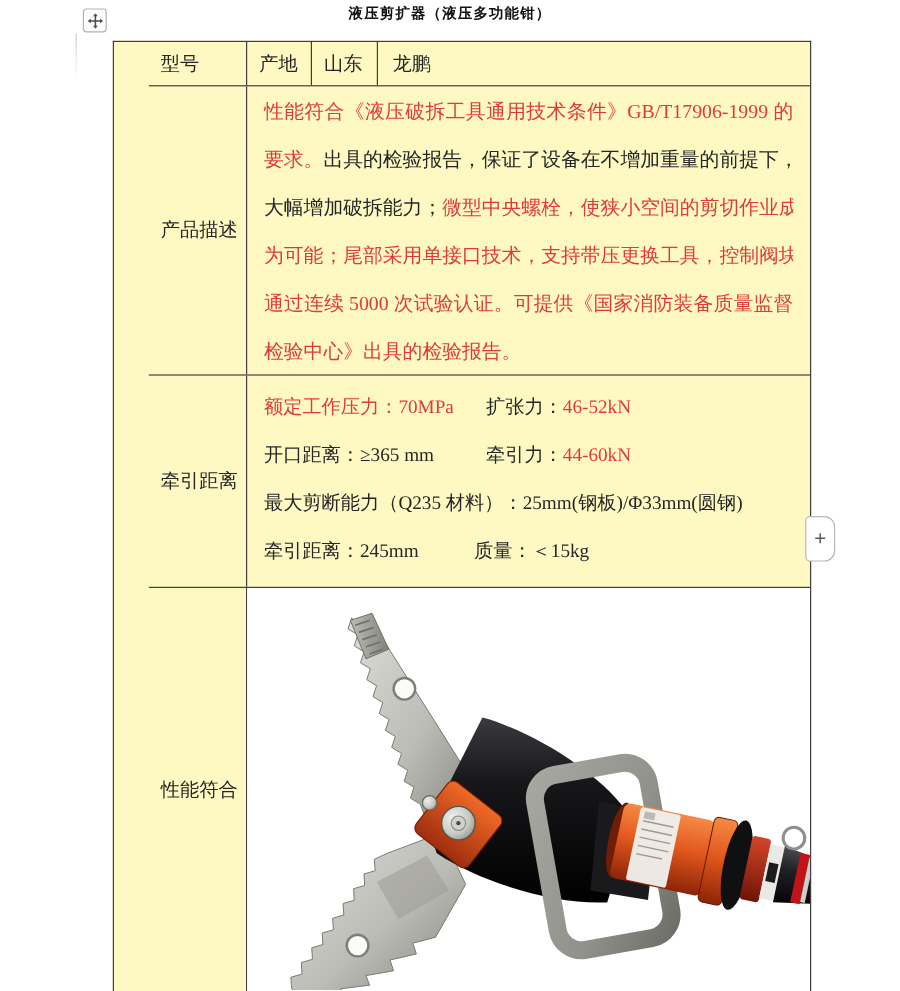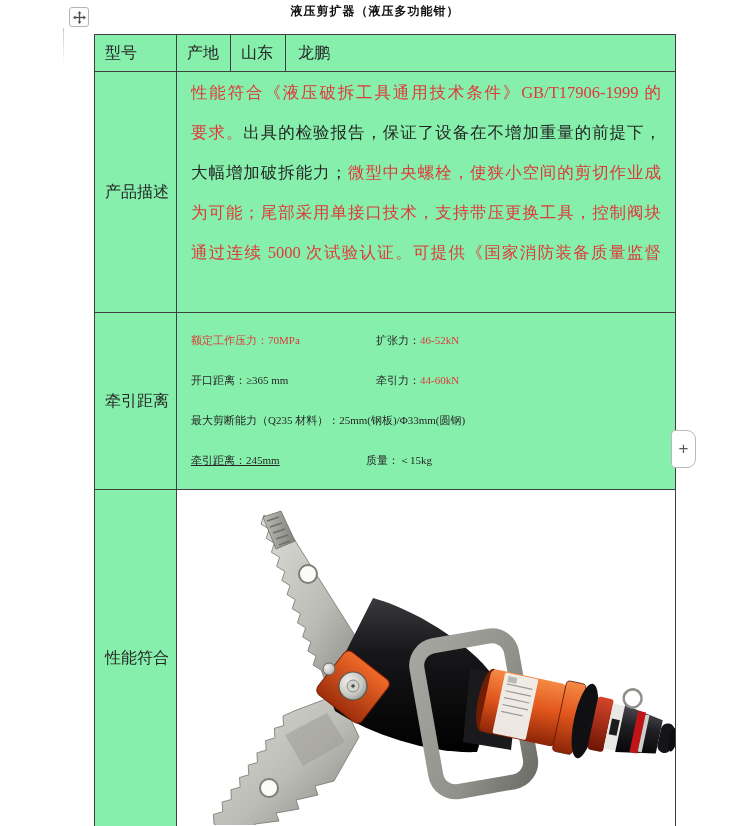--- a/index.html
+++ b/index.html
@@ -29,21 +29,21 @@
   .insert-btn{
     position:absolute;left:671px;top:430px;width:25px;height:38px;
     background:#ffffff;border:1px solid #b8b8b8;border-radius:4px 9px 9px 4px;
     color:#5a5a5a;font-size:17px;line-height:36px;text-align:center;
     font-family:"Liberation Sans","DejaVu Sans",sans-serif;padding:0;cursor:pointer;z-index:5;
   }
   
   .spec-table{
     position:absolute;left:94px;top:34px;width:582px;height:792px;
     border:1.5px solid var(--border,#3f3f3f);border-bottom:none;
-    box-sizing:border-box;background:#86efac;
+    box-sizing:border-box;background:#fef9c3;padding-left:29px;
   }
   .t-row{display:flex;border-bottom:1.5px solid var(--border,#3f3f3f);box-sizing:border-box;}
   .t-row:last-child{border-bottom:none;}
   .t-cell{border-right:1.5px solid var(--border,#3f3f3f);box-sizing:border-box;overflow:hidden;}
   .t-cell:last-child{border-right:none;}
   
   .hdr{height:37px;}
   .hdr .t-cell{display:flex;align-items:center;padding-left:10px;font-size:16px;white-space:nowrap;}
   .hdr .c0{width:82px;}.hdr .c1{width:185px;padding-left:12px;}
   .hdr .c2{width:54px;}.hdr .c3{width:55px;}
@@ -53,24 +53,24 @@
     font-size:16px;white-space:nowrap;flex:0 0 auto;box-sizing:border-box;}
   .content-cell{flex:1;box-sizing:border-box;}
   
   .row-desc{height:241px;}
   .desc-content{padding:1px 14px 0 14px;}
   .desc-line{height:40px;line-height:40px;font-size:16.5px;white-space:nowrap;
     text-align:justify;text-align-last:justify;overflow:hidden;}
   .desc-line.short{text-align:left;text-align-last:left;}
   
   .row-params{height:177px;}
-  .param-content{padding:7px 14px 0 14px;font-size:11px;}
+  .param-content{padding:7px 14px 0 14px;font-size:16px;}
   .param-line{height:40px;line-height:40px;white-space:nowrap;}
   .param-left{display:inline-block;min-width:185px;}
-  .param-line:nth-child(4) .param-left{min-width:175px;text-decoration:underline;}
+  .param-line:nth-child(4) .param-left{min-width:175px;}
   
   .row-photo{height:337px;}
   .photo-cell{position:relative;background:#fff;}
   .photo-cell svg{position:absolute;left:0;top:0;}
   .red{color:var(--red,#e03a3a);}
   .blk{color:var(--ink,#262626);}
 </style>
 </head>
 <body>
 
@@ -105,20 +105,21 @@
     </div>
 
   <div class="t-row row-desc">
     <div class="t-cell lbl-cell">产品描述</div>
     <div class="t-cell content-cell desc-content" id="desc-lines">
         <div class="desc-line"><span class="red">性能符合《液压破拆工具通用技术条件》GB/T17906-1999 的</span></div>
         <div class="desc-line"><span class="red">要求。</span><span class="blk">出具的检验报告，保证了设备在不增加重量的前提下，</span></div>
         <div class="desc-line"><span class="blk">大幅增加破拆能力；</span><span class="red">微型中央螺栓，使狭小空间的剪切作业成</span></div>
         <div class="desc-line"><span class="red">为可能；尾部采用单接口技术，支持带压更换工具，控制阀块</span></div>
         <div class="desc-line"><span class="red">通过连续 5000 次试验认证。可提供《国家消防装备质量监督</span></div>
+        <div class="desc-line short"><span class="red">检验中心》出具的检验报告。</span></div>
       </div>
   </div>
 
   <div class="t-row row-params">
     <div class="t-cell lbl-cell">牵引距离</div>
     <div class="t-cell content-cell param-content" id="param-lines">
         <div class="param-line"><span class="param-left"><span class="red">额定工作压力：70MPa</span></span><span class="param-right"><span class="blk">扩张力：</span><span class="red">46-52kN</span></span></div>
         <div class="param-line"><span class="param-left"><span class="blk">开口距离：≥365 mm</span></span><span class="param-right"><span class="blk">牵引力：</span><span class="red">44-60kN</span></span></div>
         <div class="param-line"><span class="param-left"><span class="blk">最大剪断能力（Q235 材料）：25mm(钢板)/Φ33mm(圆钢)</span></span></div>
         <div class="param-line"><span class="param-left"><span class="blk">牵引距离：245mm</span></span><span class="param-right"><span class="blk">质量：＜15kg</span></span></div>

